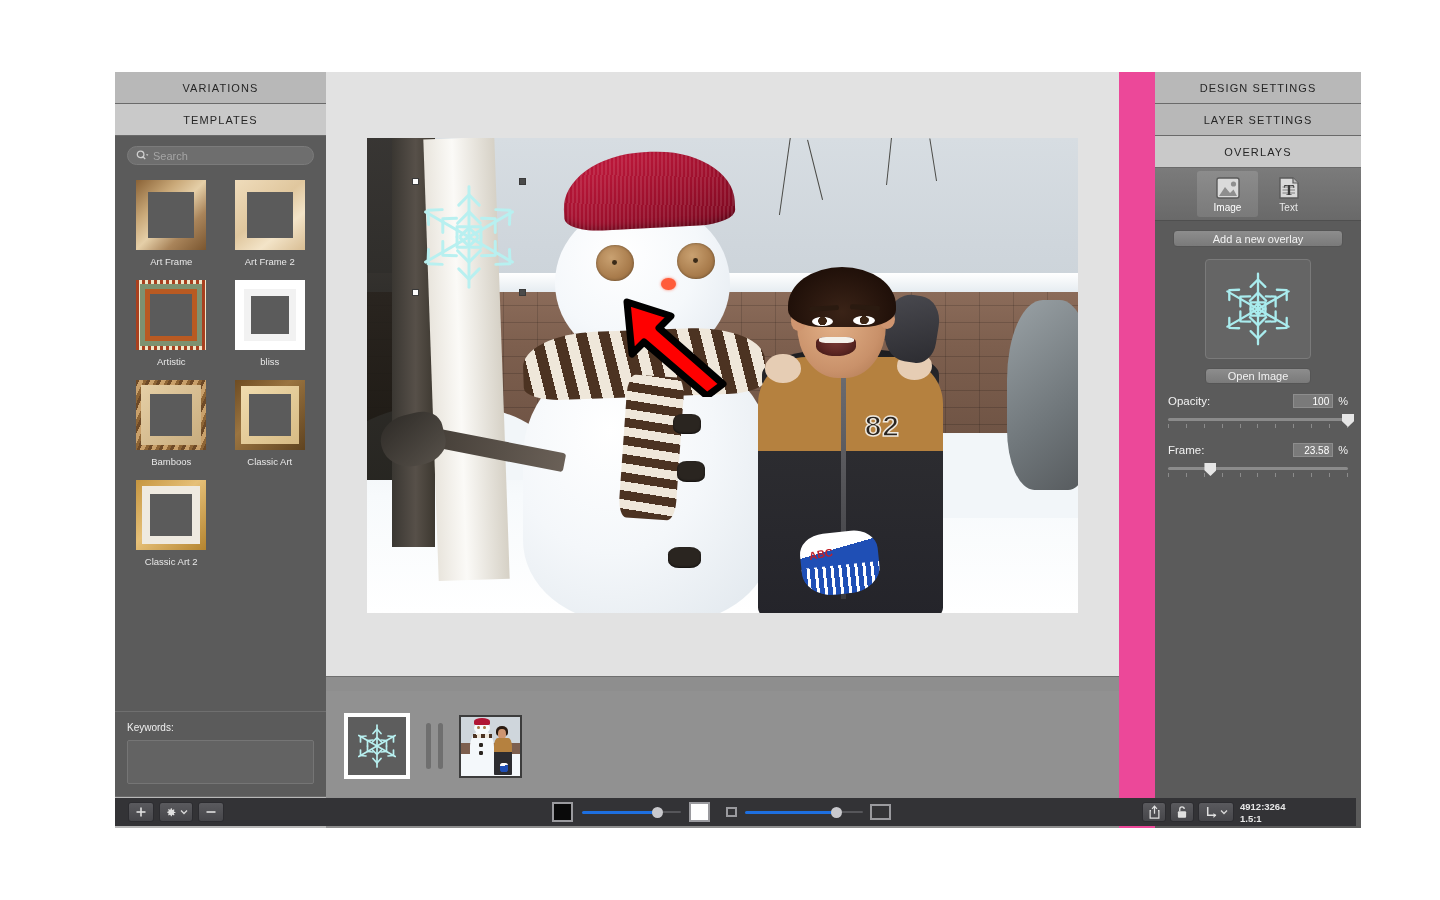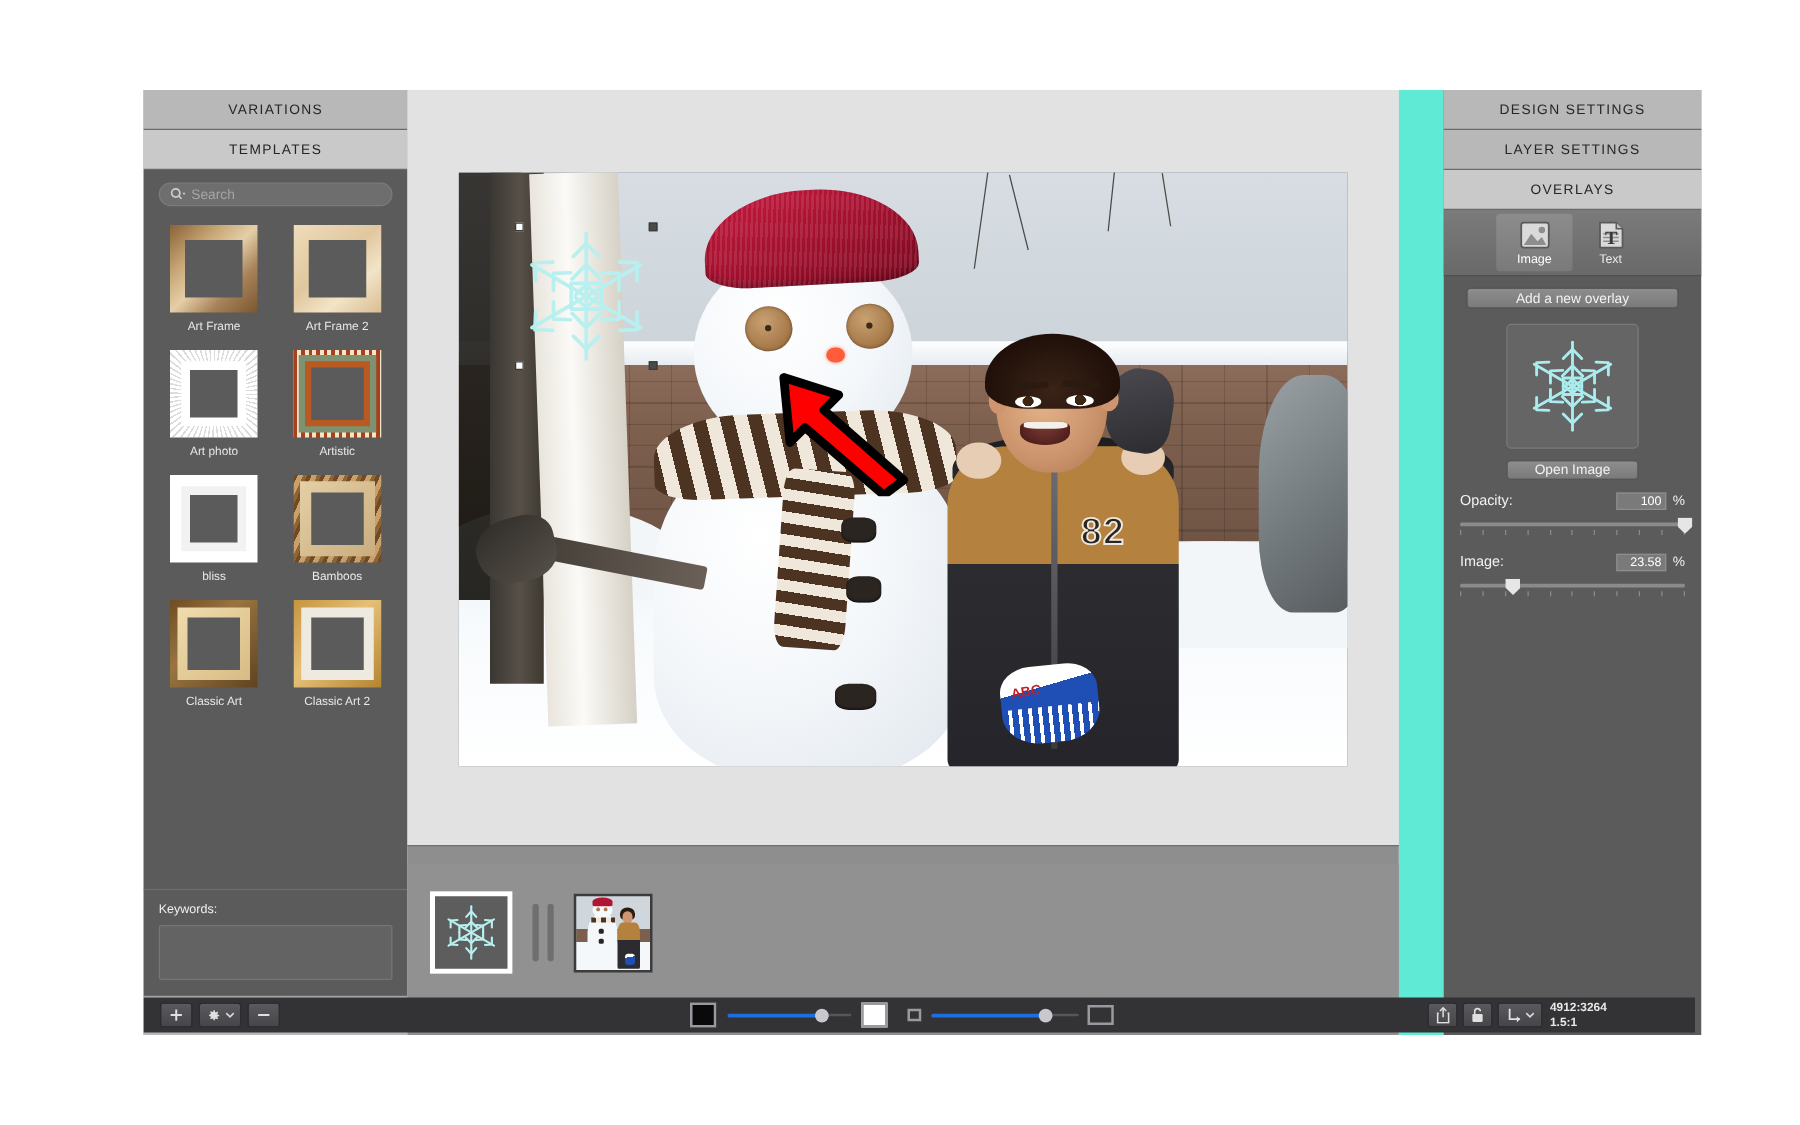--- a/index.html
+++ b/index.html
@@ -6,21 +6,21 @@
   html, body {
     width: 1440px; height: 900px;
     background: #ffffff;
     font-family: "Liberation Sans", sans-serif;
     overflow: hidden;
   }
   #app {
     position: absolute;
     left: 115px; top: 72px;
     width: 1210px; height: 756px;
-    background: #5eead4;
+    background: #ec4899;
     padding-left: 30px;
   }
 
   
   .panel-tab {
     height: 32px;
     background: #b8b8b8;
     border-bottom: 1px solid #6a6a6a;
     display: flex; align-items: center; justify-content: center;
     font-size: 11px; letter-spacing: 1.1px; color: #262626;
@@ -404,32 +404,20 @@
 
         <div class="tmpl-cell">
           <div class="tmpl-thumb">
             <div class="fr frm-artframe2">
                 <div class="win win-a"></div>
               </div>
           </div>
           <div class="tmpl-label">Art Frame 2</div>
         </div>
 
-        <div class="tmpl-cell">
-          <div class="tmpl-thumb">
-            <div class="fr frm-artphoto">
-              <div class="win win-c"></div>
-              <div class="fr-inner" style="background:
-                repeating-conic-gradient(from 0deg, rgba(0,0,0,.25) 0 2deg, transparent 2deg 6deg);
-                -webkit-mask: linear-gradient(#000,#000) content-box, linear-gradient(#000,#000);
-                -webkit-mask-composite: xor; mask-composite: exclude; padding:9px; opacity:.55;"></div>
-            </div>
-          </div>
-          <div class="tmpl-label">Art photo</div>
-        </div>
 
         <div class="tmpl-cell">
           <div class="tmpl-thumb">
             <div class="fr frm-artistic">
               <div class="mat2"></div>
                 <div class="mat3"></div>
               <div class="win win-b"></div>
             </div>
           </div>
           <div class="tmpl-label">Artistic</div>
@@ -737,21 +725,21 @@
             <i></i>
             <i></i>
             <i></i>
           </span>
         <span class="knob" id="knob-opacity" style="left: 100%;"></span>
       </div>
     </div>
 
     <div class="slider-row">
       <div class="slider-head">
-        <span class="name">Image:</span>
+        <span class="name">Frame:</span>
         <span class="num-field">23.58</span>
         <span class="pct">%</span>
       </div>
       <div class="track-wrap">
         <span class="track"></span>
         <span class="ticks">
             <i></i>
             <i></i>
             <i></i>
             <i></i>

